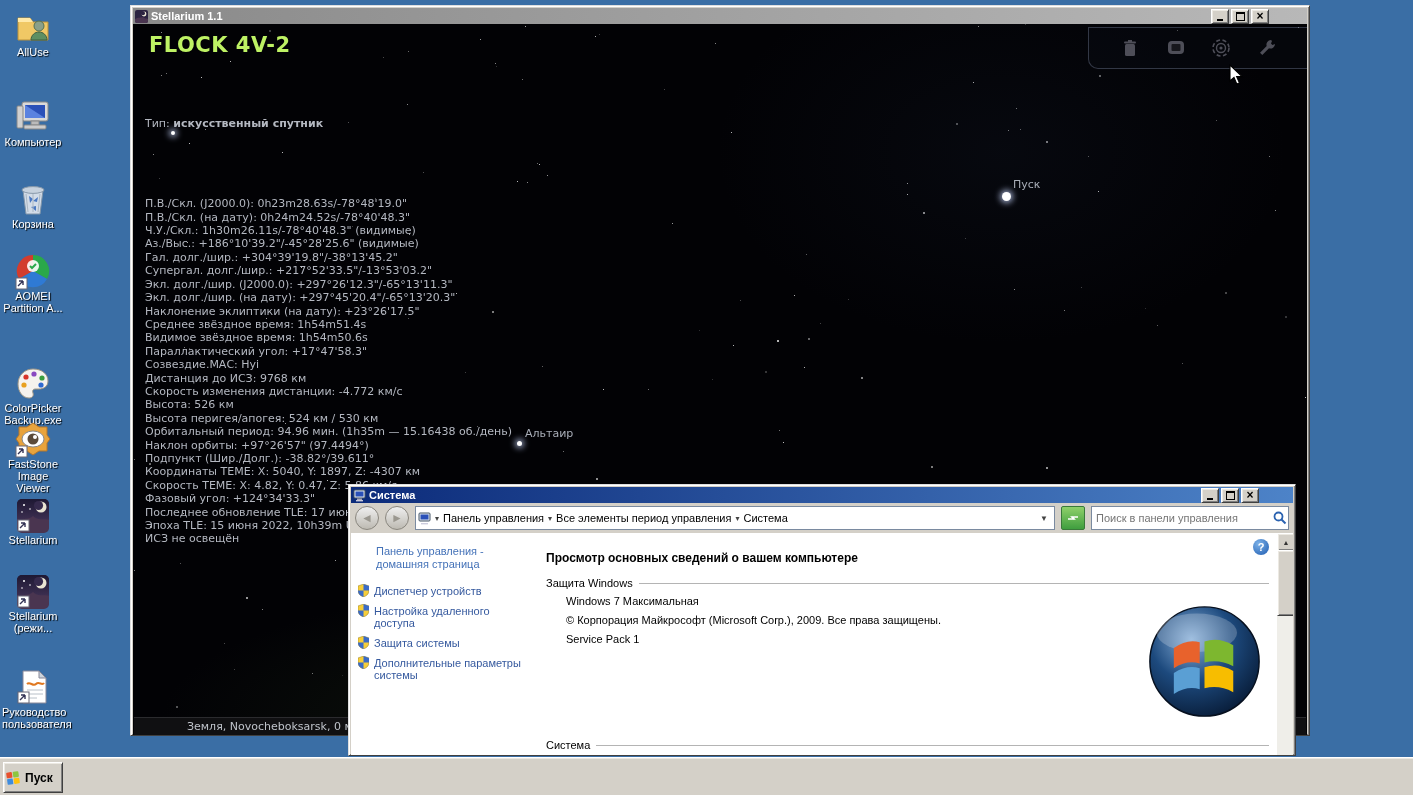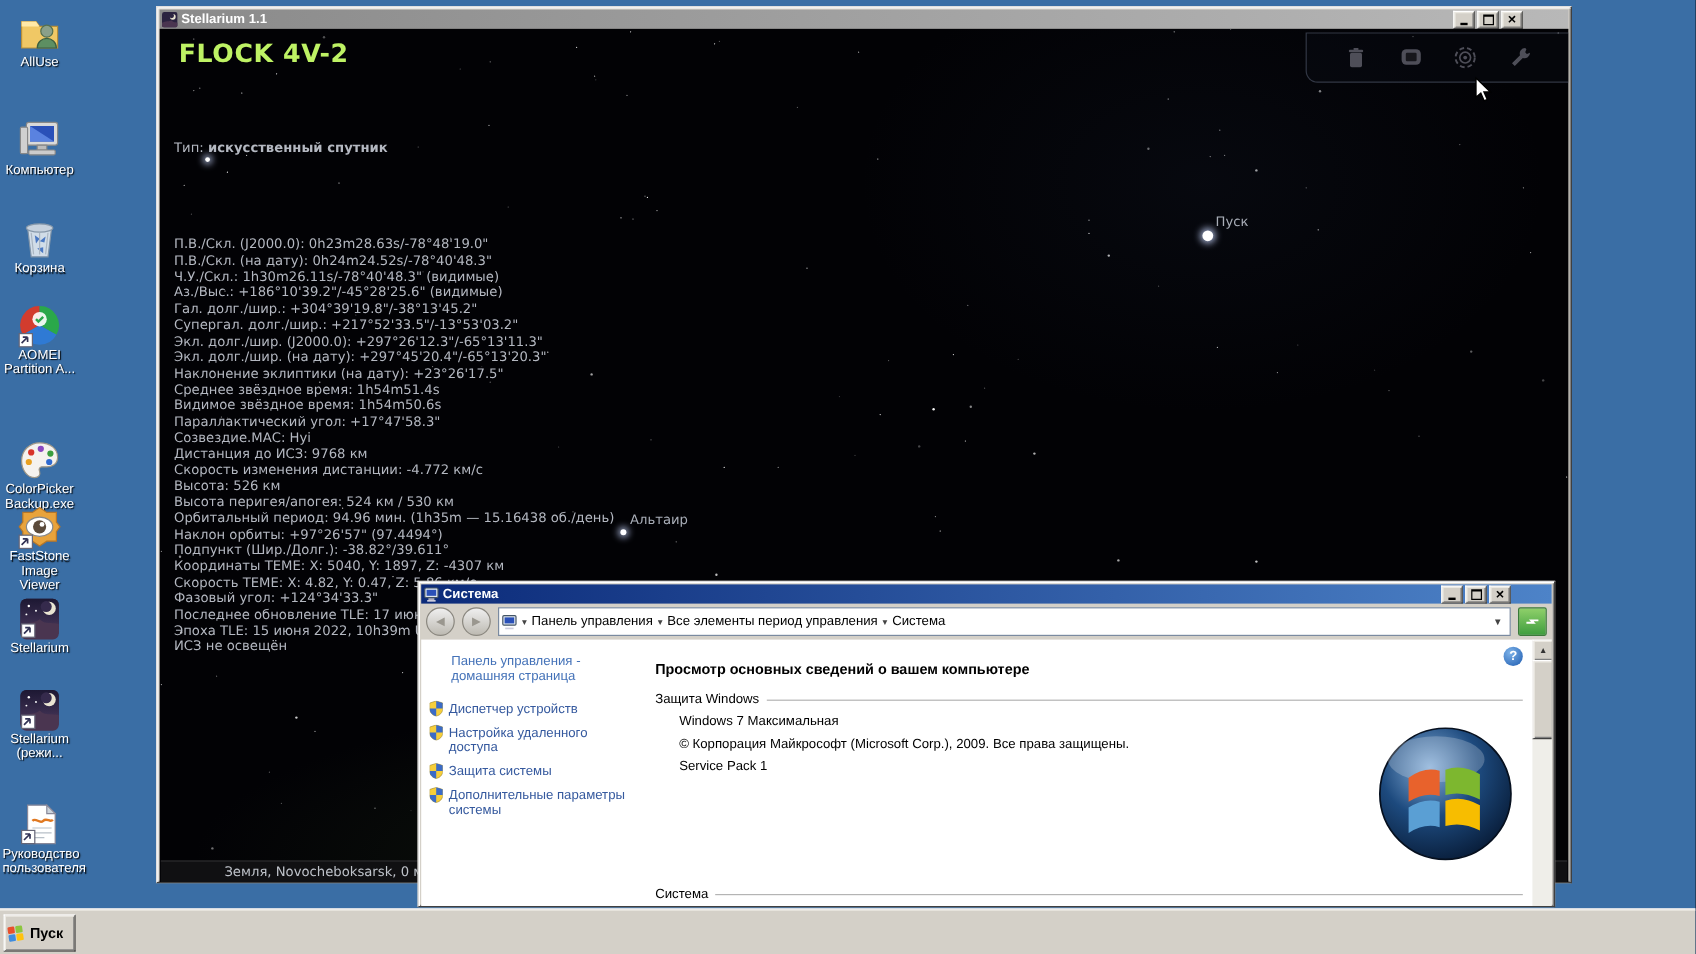--- a/index.html
+++ b/index.html
@@ -528,20 +528,27 @@
       <span class="crumb-arrow">▾</span>
       <span class="crumb">Система</span>
       <span class="addr-drop">▼</span>
     </div>
     <div class="refresh-btn">
       <svg width="14" height="14" viewBox="0 0 14 14">
         <path d="M2 8h6l-2-2" stroke="#fff" stroke-width="1.6" fill="none"></path>
         <path d="M12 6H6l2 2" stroke="#fff" stroke-width="1.6" fill="none"></path>
       </svg>
     </div>
+    <div class="search-box">
+      <input readonly="" placeholder="Поиск в панели управления" style="">
+      <svg width="16" height="16" viewBox="0 0 16 16">
+        <circle cx="6.5" cy="6.5" r="4" fill="none" stroke="#2a62b0" stroke-width="1.8"></circle>
+        <path d="M9.5 9.5l4 4" stroke="#2a62b0" stroke-width="2"></path>
+      </svg>
+    </div>
   </div>
 
   <div id="sys-content">
     <div class="side-home">Панель управления - домашняя страница</div>
     <div class="side-list">
 
         <div class="side-item">
           <svg viewBox="0 0 12 14">
             <path d="M6 0l6 2v5c0 4-3 6-6 7-3-1-6-3-6-7V2z" fill="#f6ce3a" stroke="#8a7520" stroke-width=".5"></path>
             <path d="M6 0l6 2v5h-6zM6 7H0c0 4 3 6 6 7z" fill="#3b6bc6"></path>

